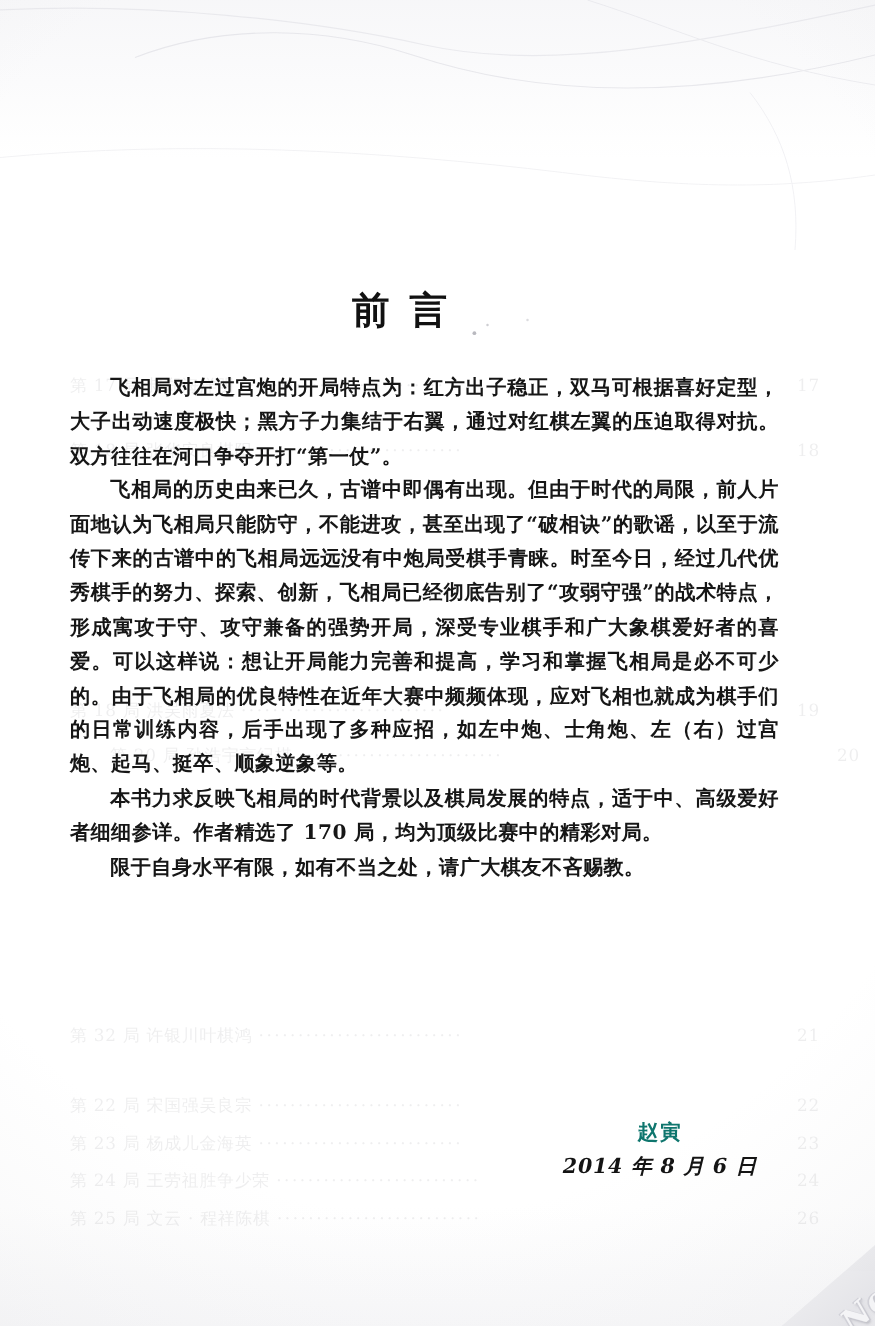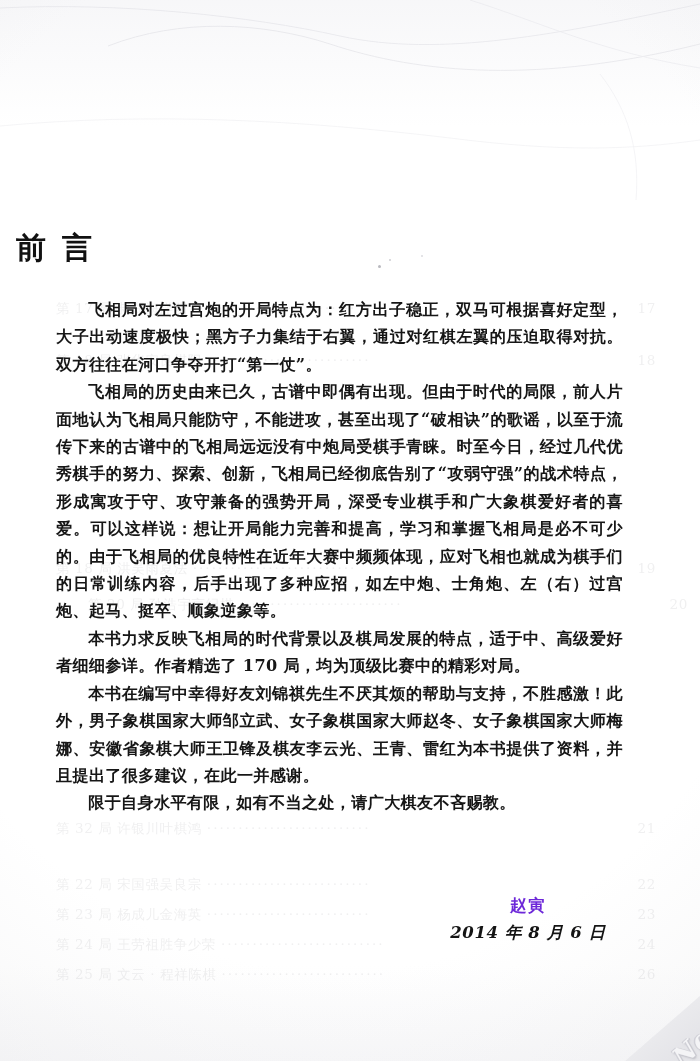--- a/index.html
+++ b/index.html
@@ -76,20 +76,21 @@
     top: 0;
     width: 700px;
     height: 1061px;
   }
 
   .doc-title {
     position: absolute;
     top: 208px;
     left: 0;
     width: 639px;
+    text-align: center;
     font-size: 30px;
     font-weight: 700;
     letter-spacing: 16px;
     text-indent: 16px;
     font-family: "DejaVu Serif", "Liberation Serif", serif;
     color: #111111;
   }
 
   .body-block {
     position: absolute;
@@ -117,21 +118,21 @@
     position: absolute;
     right: 77px;
     top: 893px;
     text-align: center;
     width: 190px;
   }
   .sign-name {
     font-size: 16.5px;
     font-weight: 700;
     letter-spacing: 1.5px;
-    color: #6d28d9;
+    color: #0f766e;
     line-height: 26px;
   }
   .sign-date {
     font-size: 16.5px;
     font-weight: 600;
     letter-spacing: 0.6px;
     color: #141414;
     line-height: 28px;
     font-style: italic;
   }
@@ -238,21 +239,20 @@
   </div>
 
   <div class="content">
 
     <h1 class="doc-title">前言</h1>
 
     <div class="body-block">
       <p class="para">飞相局对左过宫炮的开局特点为：红方出子稳正，双马可根据喜好定型，大子出动速度极快；黑方子力集结于右翼，通过对红棋左翼的压迫取得对抗。双方往往在河口争夺开打“第一仗”。</p>
       <p class="para">飞相局的历史由来已久，古谱中即偶有出现。但由于时代的局限，前人片面地认为飞相局只能防守，不能进攻，甚至出现了“破相诀”的歌谣，以至于流传下来的古谱中的飞相局远远没有中炮局受棋手青睐。时至今日，经过几代优秀棋手的努力、探索、创新，飞相局已经彻底告别了“攻弱守强”的战术特点，形成寓攻于守、攻守兼备的强势开局，深受专业棋手和广大象棋爱好者的喜爱。可以这样说：想让开局能力完善和提高，学习和掌握飞相局是必不可少的。由于飞相局的优良特性在近年大赛中频频体现，应对飞相也就成为棋手们的日常训练内容，后手出现了多种应招，如左中炮、士角炮、左（右）过宫炮、起马、挺卒、顺象逆象等。</p>
       <p class="para">本书力求反映飞相局的时代背景以及棋局发展的特点，适于中、高级爱好者细细参详。作者精选了 170 局，均为顶级比赛中的精彩对局。</p>
-      <p class="para">本书在编写中幸得好友刘锦祺先生不厌其烦的帮助与支持，不胜感激！此外，男子象棋国家大师邹立武、女子象棋国家大师赵冬、女子象棋国家大师梅娜、安徽省象棋大师王卫锋及棋友李云光、王青、雷红为本书提供了资料，并且提出了很多建议，在此一并感谢。</p>
       <p class="para">限于自身水平有限，如有不当之处，请广大棋友不吝赐教。</p>
     </div>
 
     <div class="sign-block">
       <div class="sign-name">赵寅</div>
       <div class="sign-date">2014 年 8 月 6 日</div>
     </div>
 
   </div>
 

